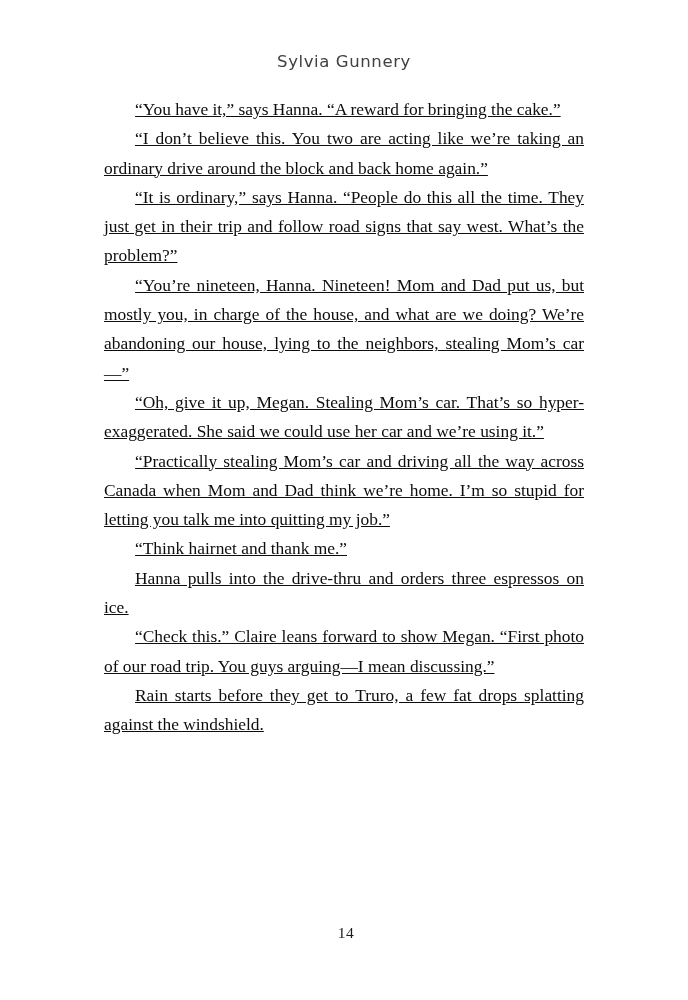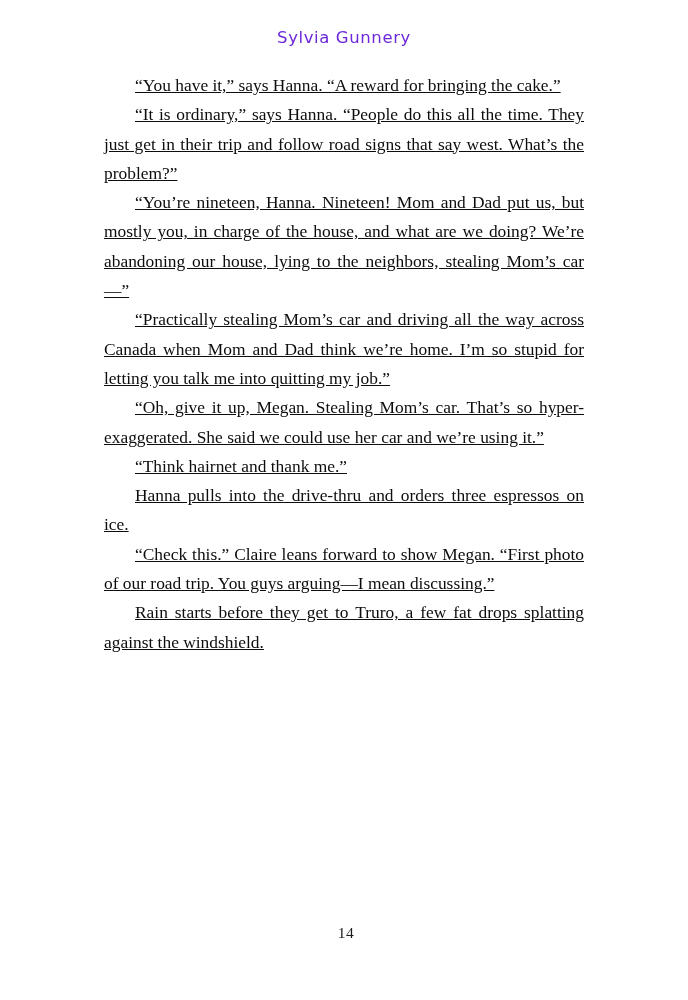--- a/index.html
+++ b/index.html
@@ -21,23 +21,23 @@
     box-sizing: border-box;
     padding: 0;
     position: relative;
     background: #ffffff;
   }
   .running-head {
     text-align: center;
     font-family: "DejaVu Sans", sans-serif;
     font-size: 16.5px;
     letter-spacing: 0.6px;
-    color: #6d28d9;
+    color: #404040;
     margin: 0;
-    padding-top: 28px;
+    padding-top: 52px;
     font-style: normal;
     font-weight: 400;
   }
   .body-text {
     margin: 0 auto;
     padding-top: 24px;
     width: 480px;
     font-size: 17.4px;
     line-height: 29.3px;
     text-align: justify;
@@ -64,24 +64,25 @@
 </style>
 </head>
 <body>
 
 <div class="page">
 
   <div class="running-head">Sylvia Gunnery</div>
 
   <div class="body-text">
     <p>“You have it,” says Hanna. “A reward for bringing the cake.”</p>
+    <p>“I don’t believe this. You two are acting like we’re taking an ordinary drive around the block and back home again.”</p>
     <p>“It is ordinary,” says Hanna. “People do this all the time. They just get in their trip and follow road signs that say west. What’s the problem?”</p>
     <p>“You’re nineteen, Hanna. Nineteen! Mom and Dad put us, but mostly you, in charge of the house, and what are we doing? We’re abandoning our house, lying to the neighbors, stealing Mom’s car—”</p>
+    <p>“Oh, give it up, Megan. Stealing Mom’s car. That’s so hyper-exaggerated. She said we could use her car and we’re using it.”</p>
     <p>“Practically stealing Mom’s car and driving all the way across Canada when Mom and Dad think we’re home. I’m so stupid for letting you talk me into quitting my job.”</p>
-    <p>“Oh, give it up, Megan. Stealing Mom’s car. That’s so hyper-exaggerated. She said we could use her car and we’re using it.”</p>
     <p>“Think hairnet and thank me.”</p>
     <p>Hanna pulls into the drive-thru and orders three espressos on ice.</p>
     <p>“Check this.” Claire leans forward to show Megan. “First photo of our road trip. You guys arguing—I mean discussing.”</p>
     <p>Rain starts before they get to Truro, a few fat drops splatting against the windshield.</p>
   </div>
 
   <div class="folio">14</div>
 
 </div>
 

